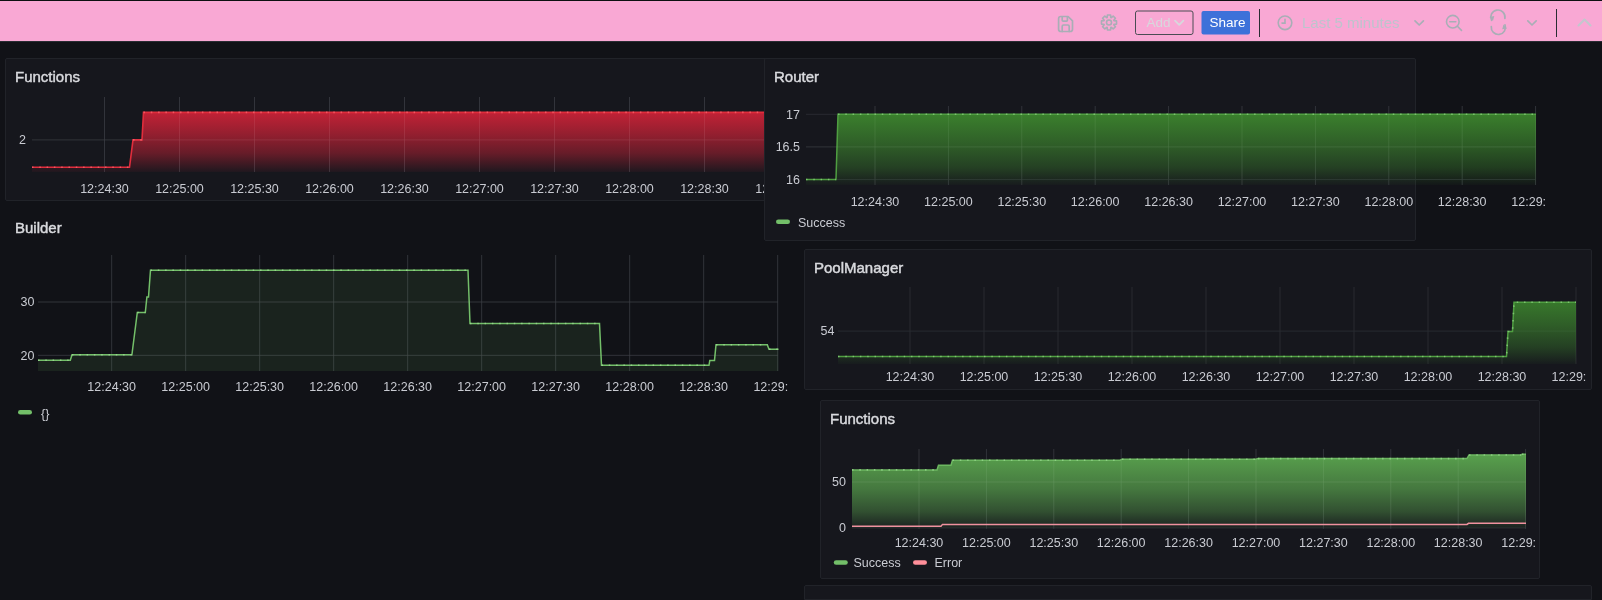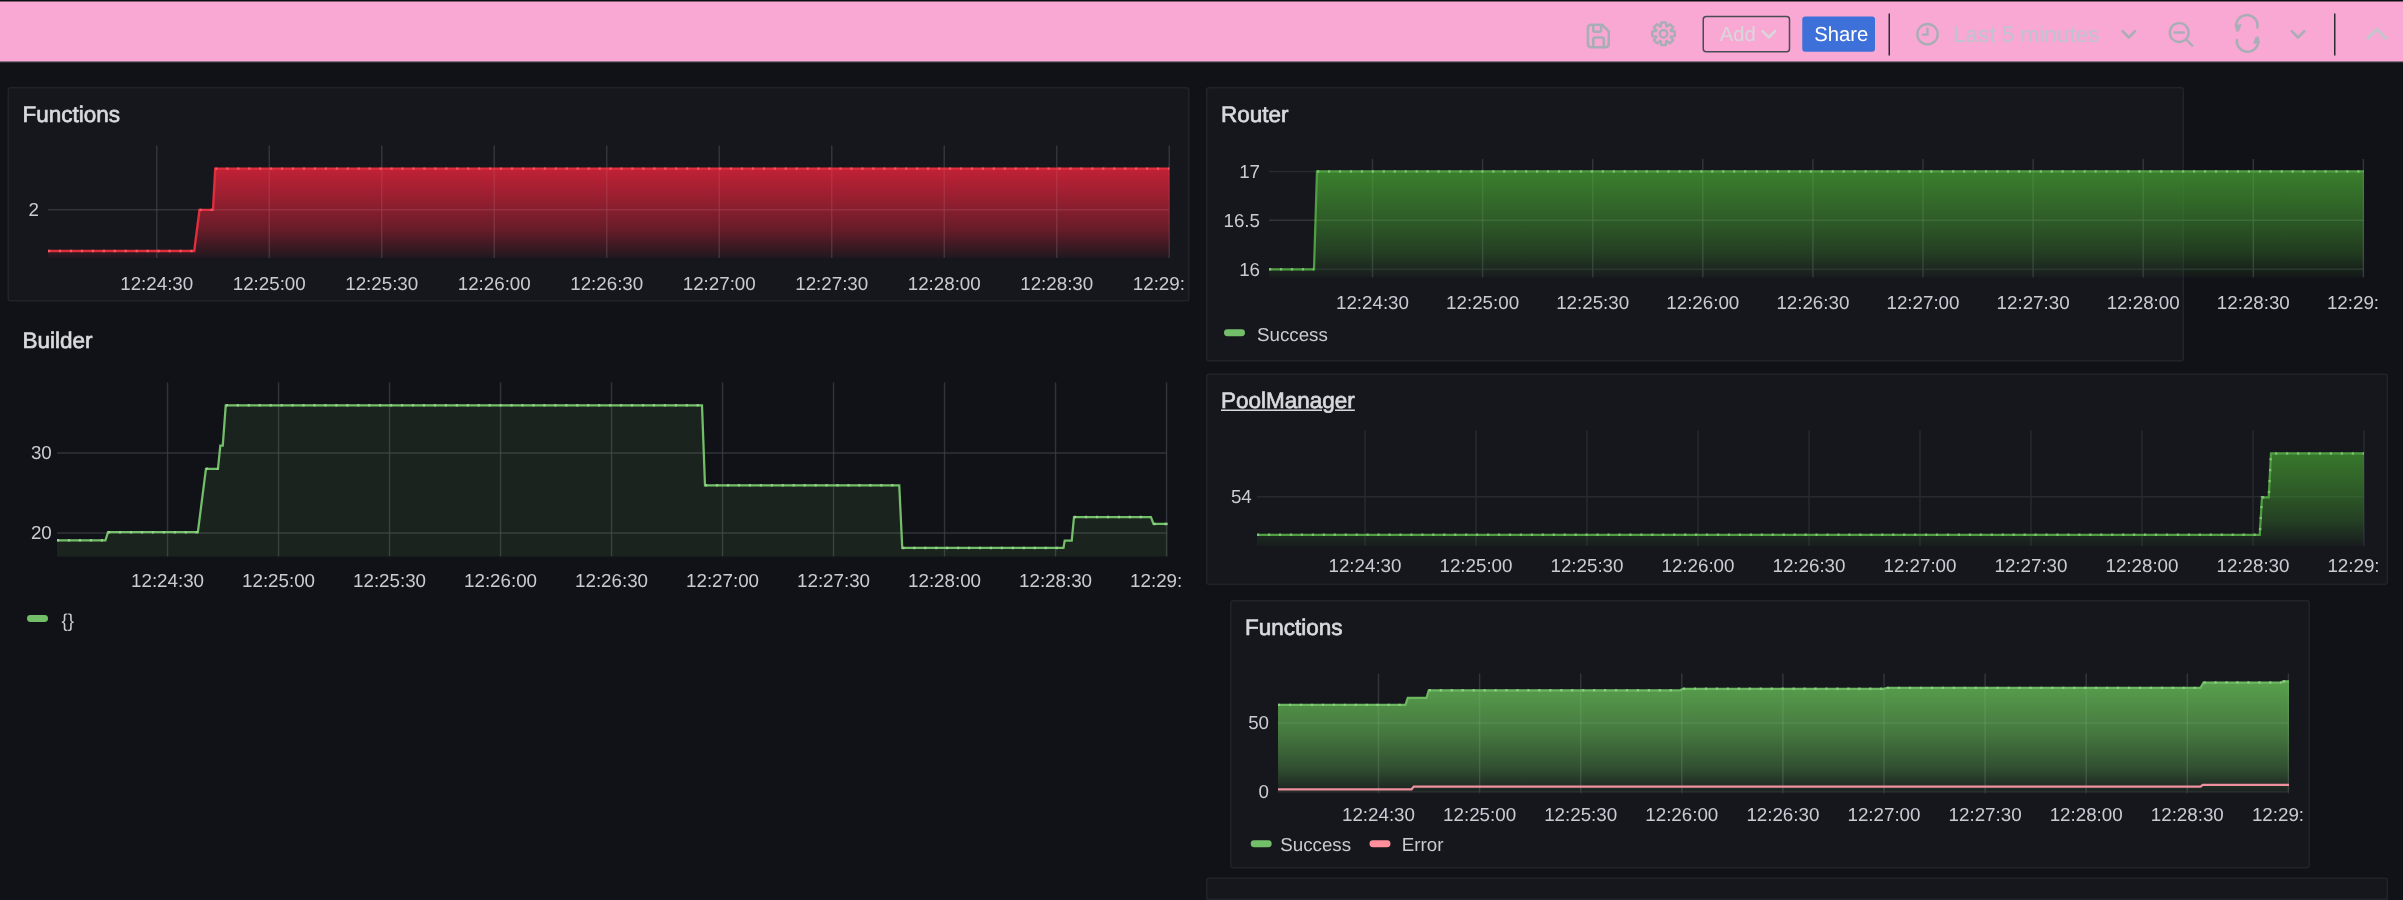--- a/index.html
+++ b/index.html
@@ -164,21 +164,21 @@
       <text x="481.7" y="391" text-anchor="middle">12:27:00</text>
       <text x="555.7" y="391" text-anchor="middle">12:27:30</text>
       <text x="629.7" y="391" text-anchor="middle">12:28:00</text>
       <text x="703.7" y="391" text-anchor="middle">12:28:30</text>
       <text x="753.4" y="391">12:29:</text>
       <text x="41" y="418">{}</text>
     </g>
     <rect x="18" y="410" width="14" height="4.6" rx="2.3" fill="#73bf69"></rect>
   </svg>
 </div>
-<div class="panel" id="p3" style="left:804px;top:58px;width:652px;height:183px;">
+<div class="panel" id="p3" style="left:764px;top:58px;width:652px;height:183px;">
   <div class="ptitle" style="left:9px;top:9px;">Router</div>
   <svg class="psvg" width="786" height="181" viewBox="805 59 786 181">
     <defs>
       <linearGradient id="gradGr1" x1="0" y1="106" x2="0" y2="185" gradientUnits="userSpaceOnUse">
         <stop offset="0" stop-color="#3f8c2f" stop-opacity="0.97"></stop>
         <stop offset="0.5" stop-color="#3f8c2f" stop-opacity="0.60"></stop>
         <stop offset="0.78" stop-color="#3f8c2f" stop-opacity="0.35"></stop>
         <stop offset="1" stop-color="#3f8c2f" stop-opacity="0.04"></stop>
       </linearGradient>
     </defs>
@@ -226,21 +226,21 @@
       <text x="1355.4" y="206" text-anchor="middle">12:27:30</text>
       <text x="1428.8" y="206" text-anchor="middle">12:28:00</text>
       <text x="1502.2" y="206" text-anchor="middle">12:28:30</text>
       <text x="1551.3" y="206">12:29:</text>
       <text x="838" y="227.3">Success</text>
     </g>
     <rect x="816" y="219.5" width="14" height="4.6" rx="2.3" fill="#73bf69"></rect>
   </svg>
 </div>
 <div class="panel" id="p4" style="left:804px;top:249px;width:788px;height:141px;">
-  <div class="ptitle" style="left:9px;top:9px;text-decoration:underline;">PoolManager</div>
+  <div class="ptitle" style="left:9px;top:9px;">PoolManager</div>
   <svg class="psvg" width="786" height="139" viewBox="805 250 786 139">
     <defs>
       <linearGradient id="gradGr2" x1="0" y1="287" x2="0" y2="364" gradientUnits="userSpaceOnUse">
         <stop offset="0" stop-color="#3f8c2f" stop-opacity="0.97"></stop>
         <stop offset="0.5" stop-color="#3f8c2f" stop-opacity="0.60"></stop>
         <stop offset="0.78" stop-color="#3f8c2f" stop-opacity="0.35"></stop>
         <stop offset="1" stop-color="#3f8c2f" stop-opacity="0.04"></stop>
       </linearGradient>
     </defs>
     <g stroke="#282a31" stroke-width="1">

